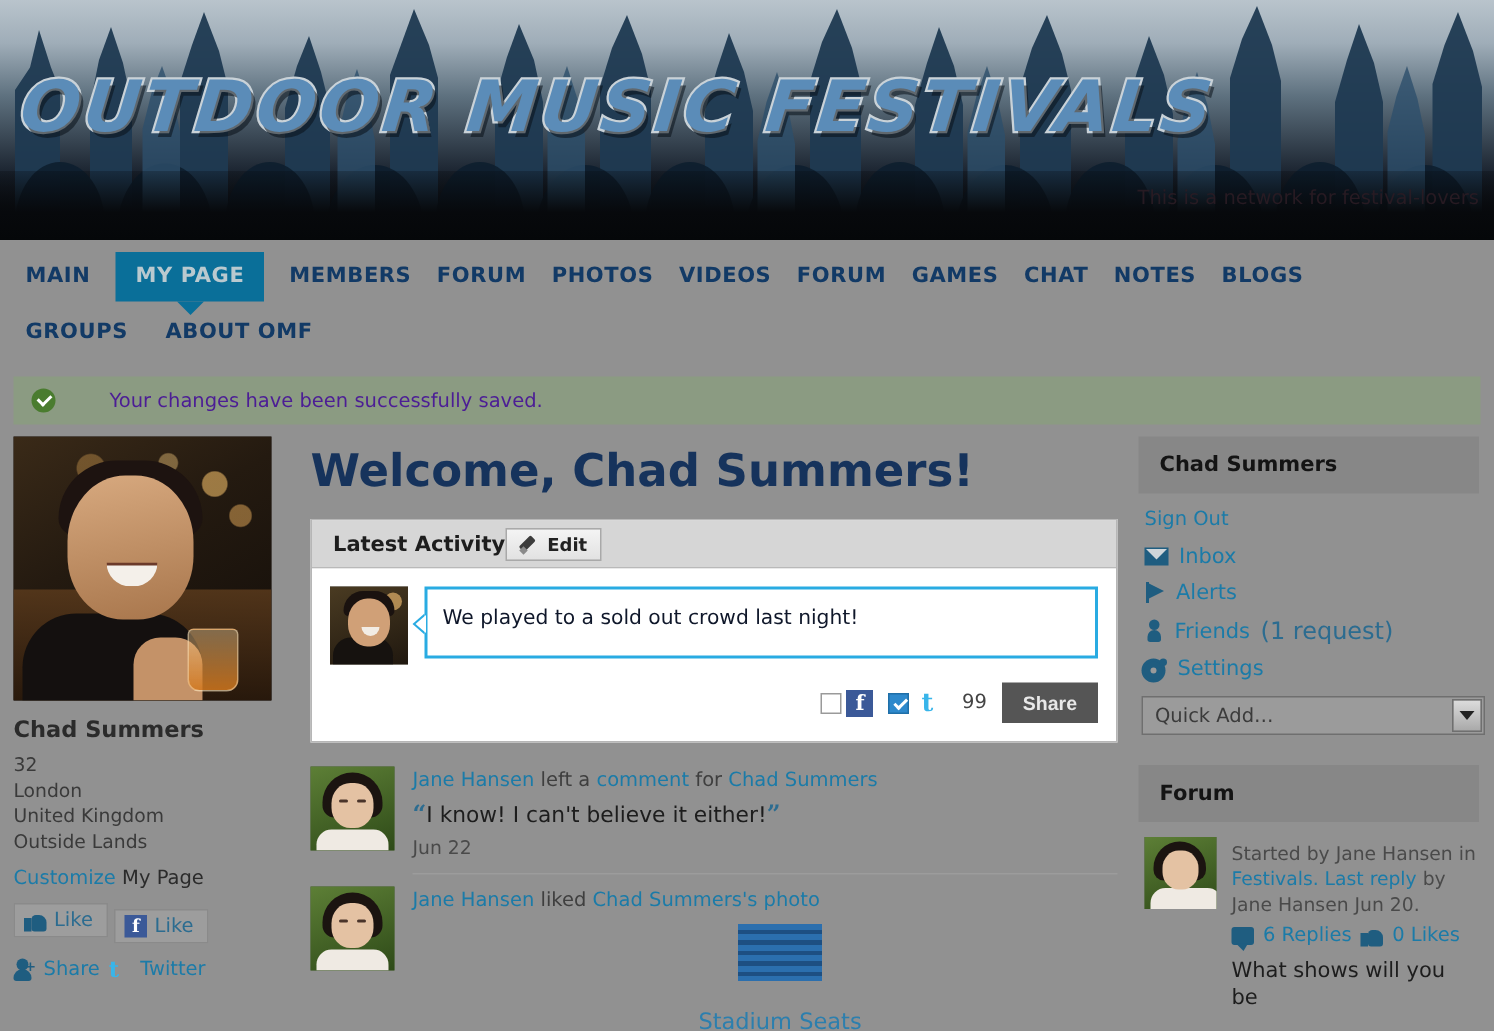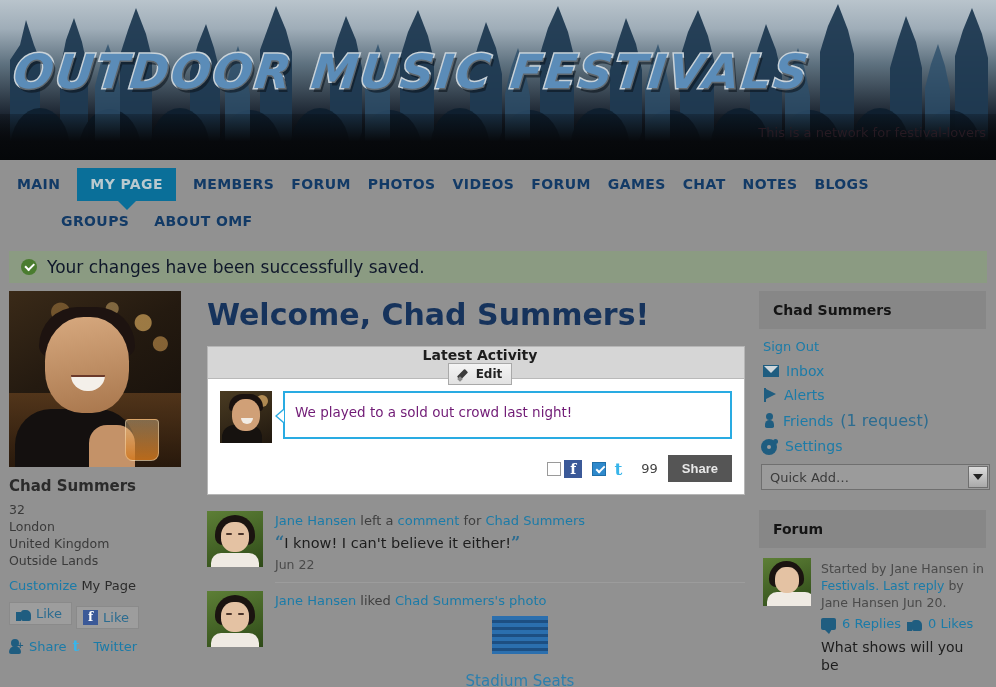--- a/index.html
+++ b/index.html
@@ -81,21 +81,21 @@
   }
   .nav-item.active::after {
     content:"";
     position:absolute;
     left: 50%; bottom: -9px;
     margin-left: -9px;
     border-left: 9px solid transparent;
     border-right: 9px solid transparent;
     border-top: 9px solid #0a6f99;
   }
-  .nav-row2 { display:flex; padding-left: 17px; margin-top: 10px; margin-left: 44px; }
+  .nav-row2 { display:flex; padding-left: 17px; margin-top: 10px; }
   .nav-row2 .nav-item { padding: 2px 25px 2px 0; }
 
   
   .notice {
     margin: 14px 9px 0 9px;
     height: 32px;
     background: #8b9b82;
     display: flex;
     align-items: center;
     padding-left: 12px;
@@ -107,21 +107,21 @@
     position: relative;
     flex: none;
   }
   .notice-icon::after {
     content:"";
     position:absolute; left:4px; top:4px;
     width:7px; height:3.5px;
     border-left: 2px solid #fff; border-bottom: 2px solid #fff;
     transform: rotate(-45deg);
   }
-  .notice-text { font-size: 17px; color: #0f172a; }
+  .notice-text { font-size: 13px; color: #4c1d95; margin-left: 26px; }
 
   
   .page {
     display: flex;
     padding: 8px 9px 0 9px;
     gap: 0;
   }
   .col-left  { width: 180px; flex: none; }
   .col-mid   { width: 556px; flex: none; padding-left: 18px; }
   .col-right { width: 241px; flex: none; padding-left: 14px; }
@@ -238,21 +238,20 @@
     font-size: 30px; font-weight: bold; color: #16335c;
     margin: 6px 0 14px 0;
   }
   .panel { background:#fff; border:1px solid #b6b6b6; }
   .panel-head {
     background: #d6d6d6;
     border-bottom: 1px solid #b9b9b9;
     height: 32px;
     display:flex; align-items:center; 
     padding: 0 6px 0 14px;
-    flex-direction: column;
   }
   .panel-title { font-size: 14px; font-weight: bold; color:#1d1d1d; }
   .edit-btn {
     display:inline-flex; align-items:center; gap:5px;
     background: linear-gradient(180deg,#f4f4f4,#e2e2e2);
     border:1px solid #a9a9a9;
     padding: 3px 9px;
     font-size: 12px; font-weight: bold; color:#222;
     cursor:pointer;
   }
@@ -296,21 +295,21 @@
     border-right:7px solid #fff;
   }
   .status-input {
     width: 100%;
     height: 48px;
     border: 2px solid #29abe2;
     background:#fff;
     padding: 10px 10px;
     font-family:"DejaVu Sans","Liberation Sans",sans-serif;
     font-size: 13.5px;
-    color:#701a75;
+    color:#0f172a;
     resize:none;
     outline:none;
     overflow:hidden;
     line-height:18px;
   }
   .status-bar {
     background:#fff;
     display:flex; align-items:center; justify-content:flex-end;
     gap:10px;
     padding: 4px 12px 12px 12px;

